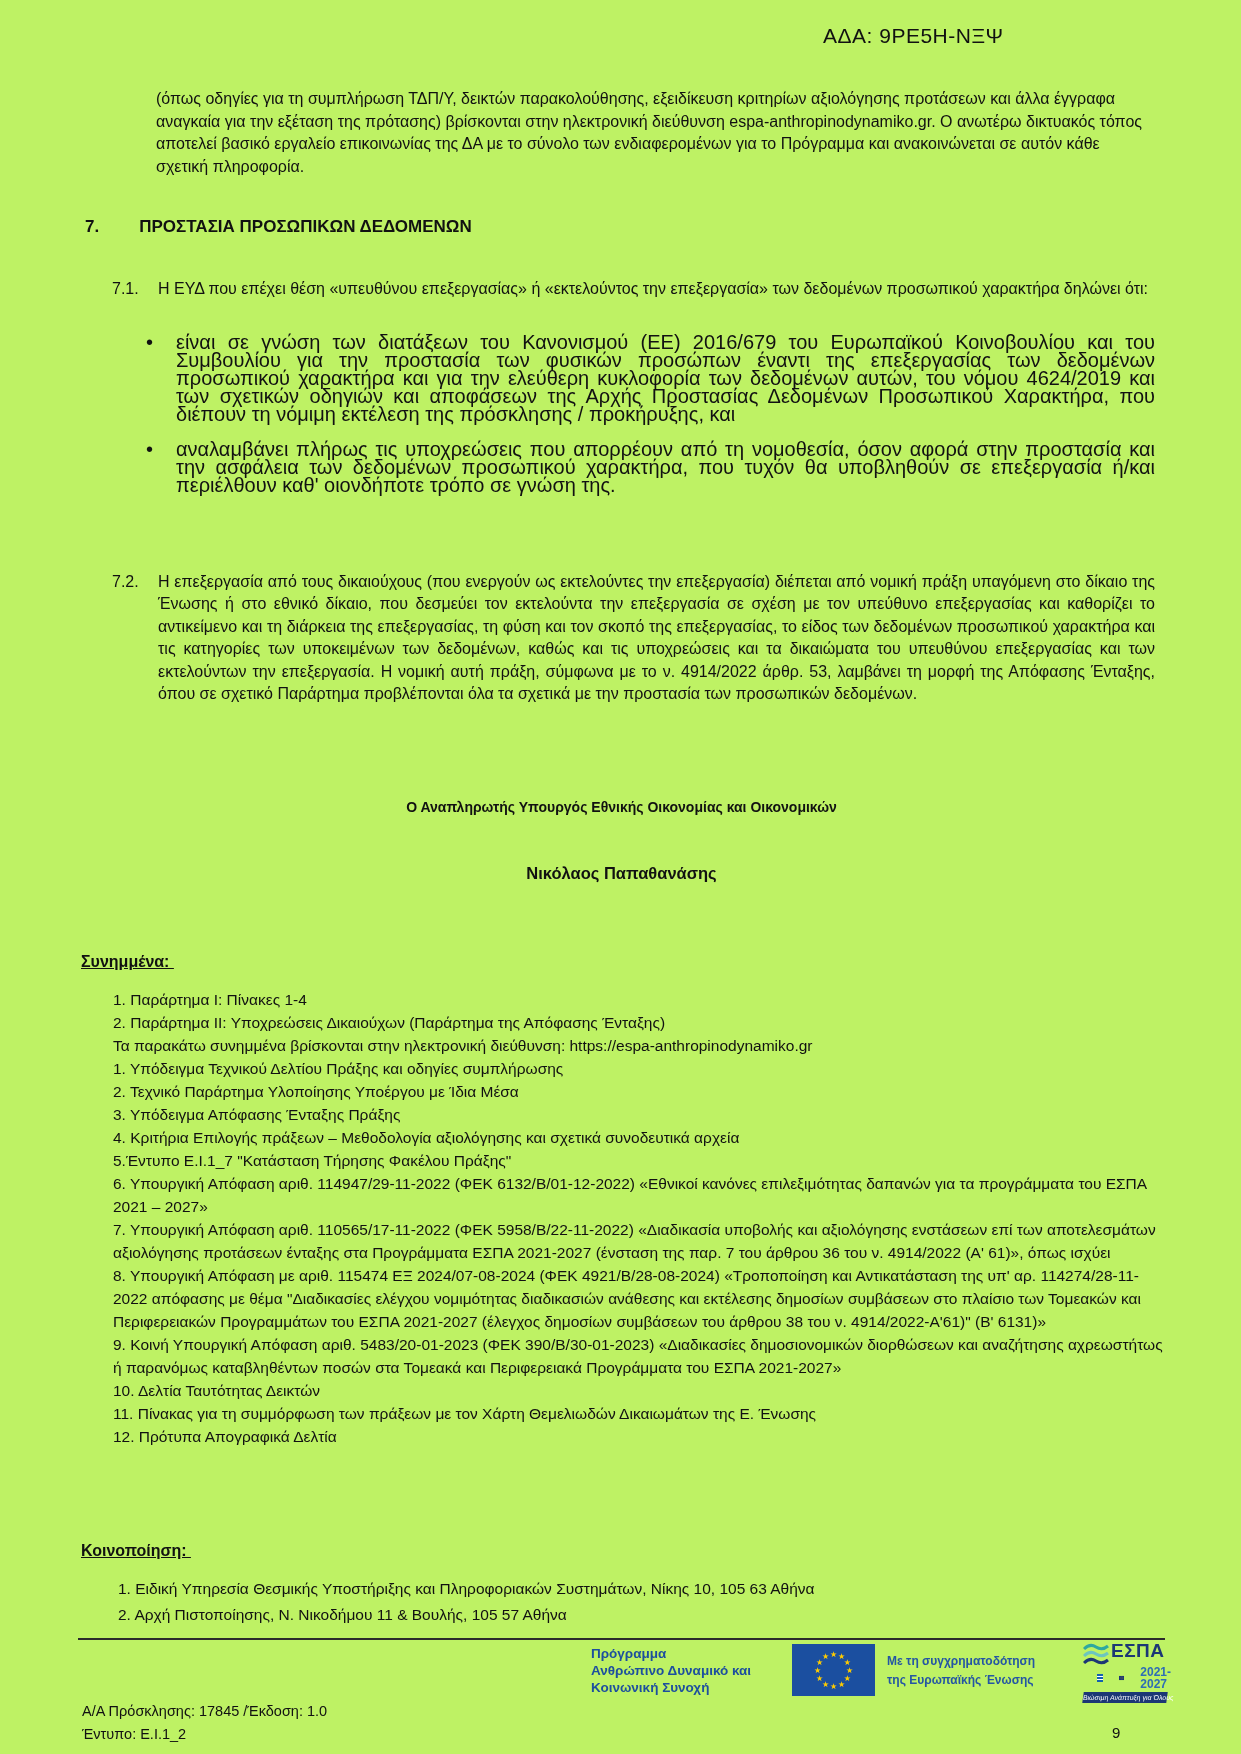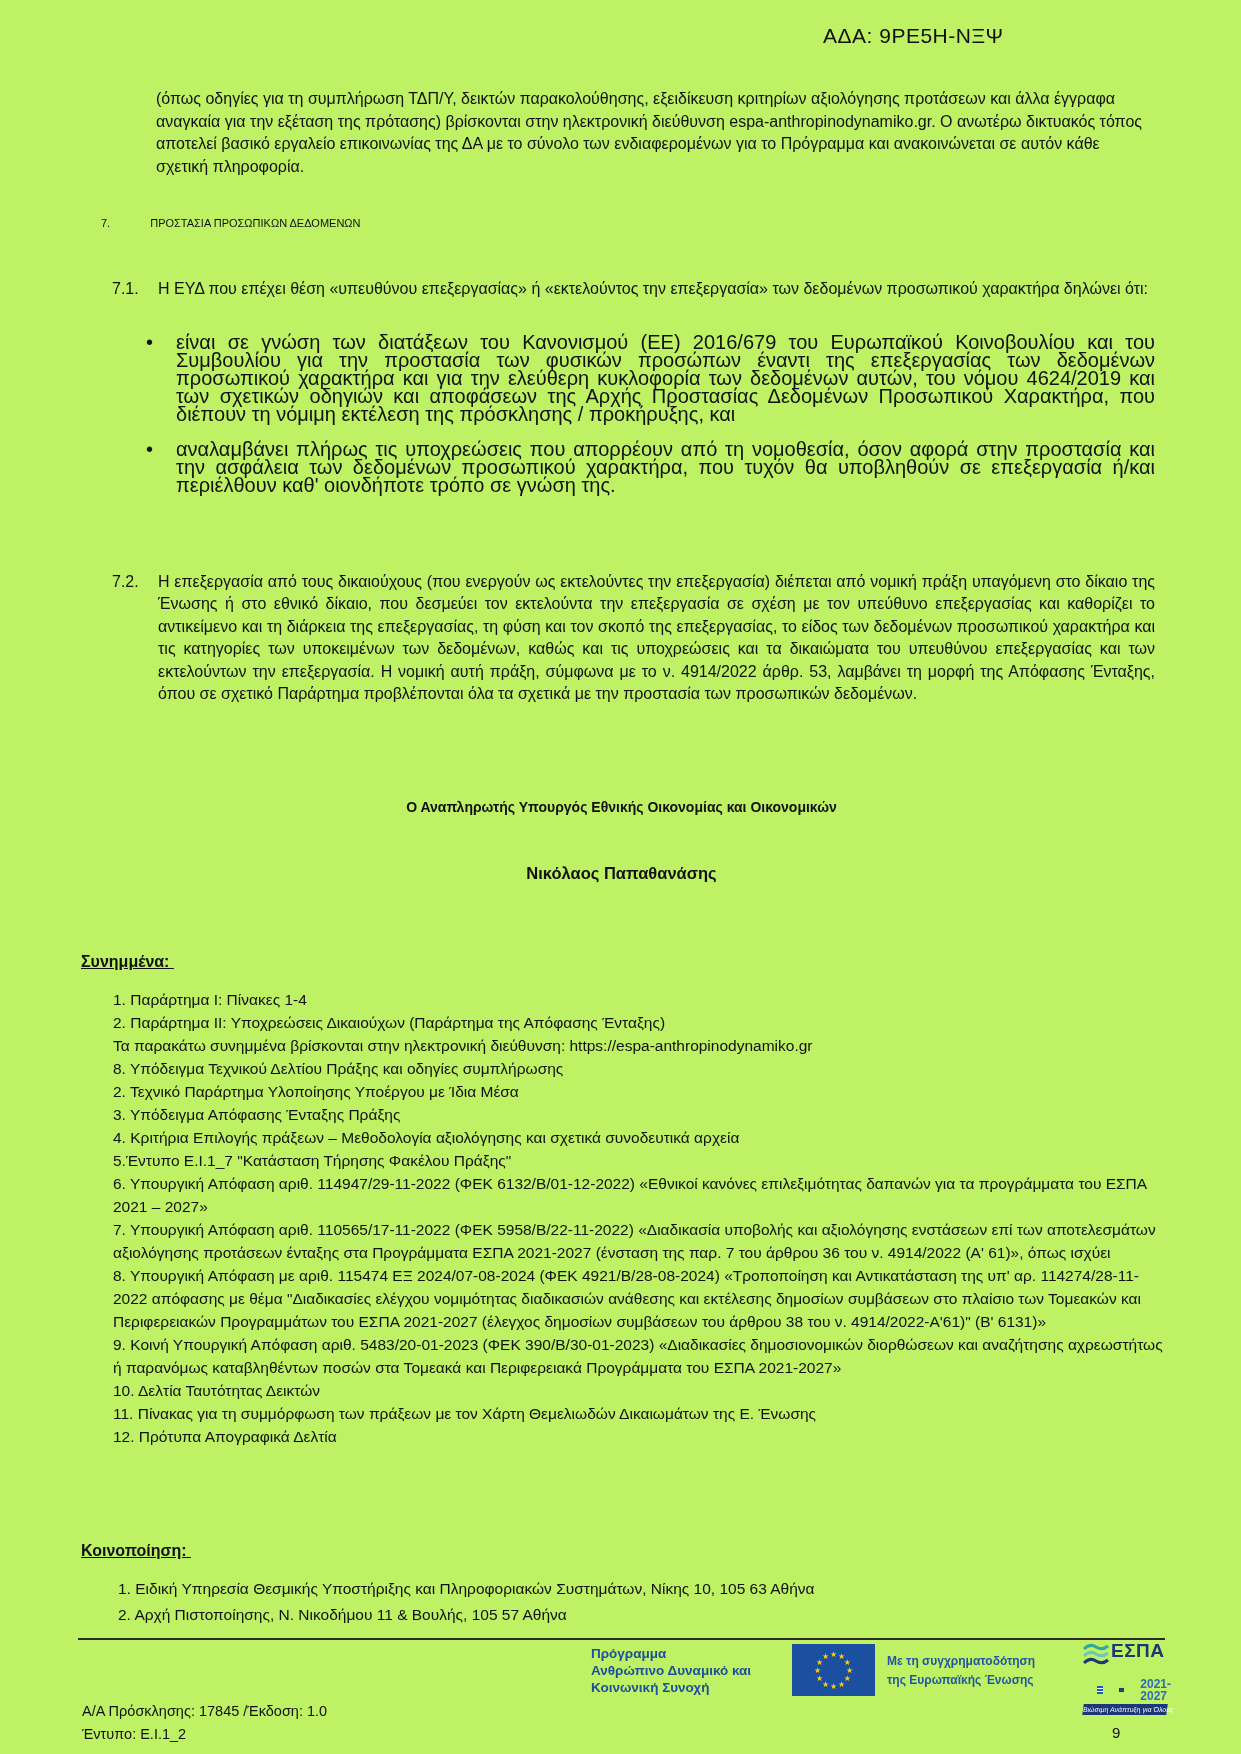--- a/index.html
+++ b/index.html
@@ -10,21 +10,21 @@
     font-family:"Liberation Sans", sans-serif;
     color:#111;
     overflow:hidden;
     margin:0 auto;
   }
   
   .ada{position:absolute;left:823px;top:24px;font-size:21px;letter-spacing:.5px;white-space:nowrap;}
   
   .intro{position:absolute;left:156px;top:88px;width:992px;font-size:16px;line-height:22.5px;margin:0;}
   
-  .h7{position:absolute;left:101px;top:217px;font-size:11px;font-weight:normal;white-space:nowrap;}
+  .h7{position:absolute;left:85px;top:217px;font-size:17px;font-weight:bold;white-space:nowrap;}
   .h7 .h7-title{margin-left:40px;}
   
   .para{position:absolute;left:158px;width:997px;font-size:16px;line-height:22.4px;text-align:justify;}
   .para .para-num{position:absolute;left:-46px;top:0;}
   .para.s71{top:278px;}
   .para.s72{top:571px;}
   
   .bullets{position:absolute;left:176px;top:333px;width:979px;}
   .bullet-item{position:relative;font-size:20px;line-height:18px;text-align:justify;}
   .bullet-item + .bullet-item{margin-top:17px;}
@@ -40,21 +40,21 @@
   .notif-list{position:absolute;left:118px;top:1576px;width:1040px;font-size:15.5px;line-height:26px;}
   
   .footer-rule{position:absolute;left:78px;top:1638px;width:1087px;height:2px;background:#2b2b2b;}
   .prog-text{position:absolute;left:591px;top:1645px;font-size:13.5px;line-height:17px;font-weight:bold;white-space:nowrap;}
   .eu-flag{position:absolute;left:792px;top:1644px;width:83px;height:52px;display:block;}
   .eu-text{position:absolute;left:887px;top:1652px;font-size:12px;line-height:19px;font-weight:bold;white-space:nowrap;}
   .espa{position:absolute;left:1083px;top:1641px;width:88px;height:64px;}
   .espa-top{display:flex;align-items:flex-start;}
   .espa-waves{display:block;margin-top:2px;}
   .espa-title{font-size:19px;font-weight:bold;letter-spacing:.5px;line-height:19px;margin-left:2px;}
-  .espa-mid{display:flex;align-items:center;gap:16px;margin-top:13px;margin-left:14px;}
+  .espa-mid{display:flex;align-items:center;gap:16px;margin-top:1px;margin-left:14px;}
   .espa-years{font-size:12px;font-weight:bold;line-height:12px;}
   .mini-flag{display:block;}
   .espa-banner{margin-top:2px;width:84px;height:11px;color:#fff;font-size:7px;line-height:11px;text-align:center;white-space:nowrap;transform:skewX(-8deg);}
   .meta1{position:absolute;left:82px;top:1703px;font-size:14.5px;white-space:nowrap;}
   .meta2{position:absolute;left:82px;top:1726px;font-size:14.5px;white-space:nowrap;text-align:center;}
   .page-num{position:absolute;left:1112px;top:1724px;font-size:15px;}
 </style>
 </head>
 <body>
 
@@ -84,21 +84,21 @@
   </div>
 
   <div class="sig-title">Ο Αναπληρωτής Υπουργός Εθνικής Οικονομίας και Οικονομικών</div>
   <div class="sig-name">Νικόλαος Παπαθανάσης</div>
 
   <div class="list-heading attach-heading">Συνημμένα: </div>
   <div class="attach-list">
       <div class="attach-line">1. Παράρτημα Ι: Πίνακες 1-4</div>
       <div class="attach-line">2. Παράρτημα ΙΙ: Υποχρεώσεις Δικαιούχων (Παράρτημα της Απόφασης Ένταξης)</div>
       <div class="attach-line">Τα παρακάτω συνημμένα βρίσκονται στην ηλεκτρονική διεύθυνση: https://espa-anthropinodynamiko.gr</div>
-      <div class="attach-line">8. Υπόδειγμα Τεχνικού Δελτίου Πράξης και οδηγίες συμπλήρωσης</div>
+      <div class="attach-line">1. Υπόδειγμα Τεχνικού Δελτίου Πράξης και οδηγίες συμπλήρωσης</div>
       <div class="attach-line">2. Τεχνικό Παράρτημα Υλοποίησης Υποέργου με Ίδια Μέσα</div>
       <div class="attach-line">3. Υπόδειγμα Απόφασης Ένταξης Πράξης</div>
       <div class="attach-line">4. Κριτήρια Επιλογής πράξεων – Μεθοδολογία αξιολόγησης και σχετικά συνοδευτικά αρχεία</div>
       <div class="attach-line">5.Έντυπο Ε.Ι.1_7 "Κατάσταση Τήρησης Φακέλου Πράξης"</div>
       <div class="attach-line">6. Υπουργική Απόφαση αριθ. 114947/29-11-2022 (ΦΕΚ 6132/Β/01-12-2022) «Εθνικοί κανόνες επιλεξιμότητας δαπανών για τα προγράμματα του ΕΣΠΑ 2021 – 2027»</div>
       <div class="attach-line">7. Υπουργική Απόφαση αριθ. 110565/17-11-2022 (ΦΕΚ 5958/Β/22-11-2022) «Διαδικασία υποβολής και αξιολόγησης ενστάσεων επί των αποτελεσμάτων αξιολόγησης προτάσεων ένταξης στα Προγράμματα ΕΣΠΑ 2021-2027 (ένσταση της παρ. 7 του άρθρου 36 του ν. 4914/2022 (Α' 61)», όπως ισχύει</div>
       <div class="attach-line">8.  Υπουργική Απόφαση με αριθ. 115474 ΕΞ 2024/07-08-2024 (ΦΕΚ 4921/Β/28-08-2024) «Τροποποίηση και Αντικατάσταση της υπ' αρ. 114274/28-11-2022 απόφασης με θέμα "Διαδικασίες ελέγχου νομιμότητας διαδικασιών ανάθεσης και εκτέλεσης δημοσίων συμβάσεων στο πλαίσιο των Τομεακών και Περιφερειακών Προγραμμάτων του ΕΣΠΑ 2021-2027 (έλεγχος δημοσίων συμβάσεων του άρθρου 38 του ν. 4914/2022-Α'61)" (Β' 6131)»</div>
       <div class="attach-line">9. Κοινή Υπουργική Απόφαση αριθ. 5483/20-01-2023 (ΦΕΚ 390/Β/30-01-2023) «Διαδικασίες δημοσιονομικών διορθώσεων και αναζήτησης αχρεωστήτως ή παρανόμως καταβληθέντων ποσών στα Τομεακά και Περιφερειακά Προγράμματα του ΕΣΠΑ 2021-2027»</div>
       <div class="attach-line">10. Δελτία Ταυτότητας Δεικτών</div>
       <div class="attach-line">11. Πίνακας για τη συμμόρφωση των πράξεων με τον Χάρτη Θεμελιωδών Δικαιωμάτων της Ε. Ένωσης</div>

